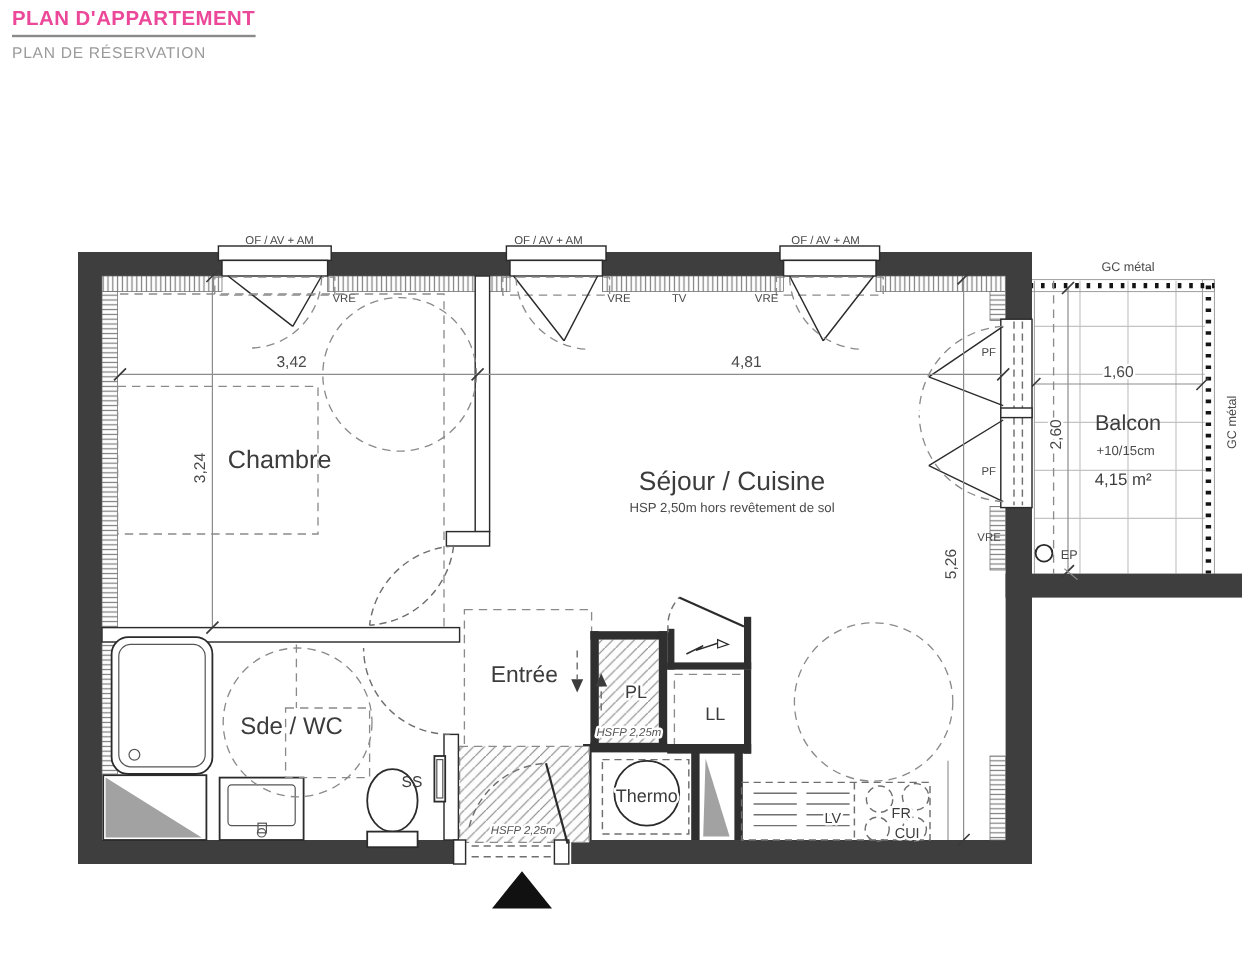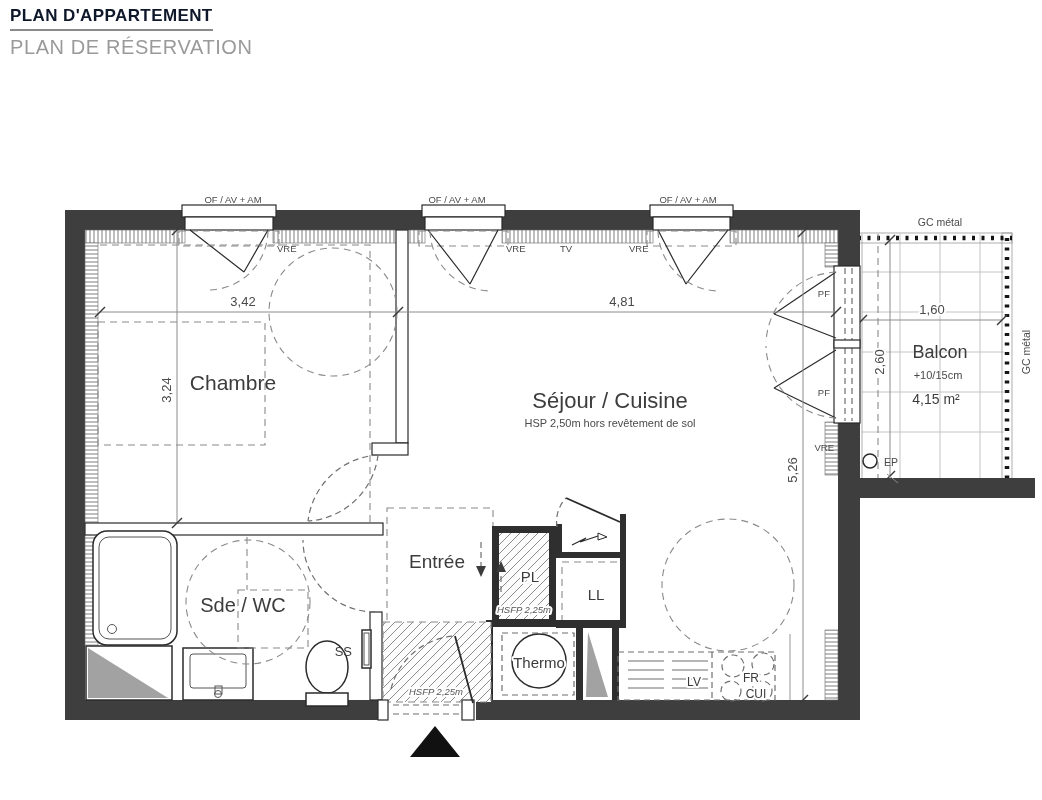--- a/index.html
+++ b/index.html
@@ -1,21 +1,21 @@
 <!DOCTYPE html>
 <html><head>
 <meta charset="utf-8">
 <style>
   html,body{margin:0;padding:0;background:#fff;}
   .page{position:relative;width:1042px;height:800px;background:#fff;overflow:hidden;
         font-family:"Liberation Sans",sans-serif;}
   .hdr{position:absolute;left:10px;top:6px;}
-  .hdr h1{margin:0;font-size:17px;font-weight:bold;color:#0f172a;letter-spacing:.4px;
+  .hdr h1{margin:0;font-size:17px;font-weight:bold;color:#ec4899;letter-spacing:.4px;
           border-bottom:2px solid #8a8a8a;padding-bottom:3px;display:inline-block;}
-  .hdr h2{margin:5px 0 0 0;font-size:20px;font-weight:normal;color:#9a9a9a;letter-spacing:.6px;}
+  .hdr h2{margin:5px 0 0 0;font-size:13px;font-weight:normal;color:#9a9a9a;letter-spacing:.6px;}
   svg{position:absolute;left:0;top:0;}
   svg text{font-family:"Liberation Sans",sans-serif;fill:#3c3c3c;}
   .wall{fill:#3e3e3e;stroke:none;}
   .part{fill:#2f2f2f;stroke:none;}
   .frame{fill:#fff;stroke:#2b2b2b;stroke-width:1.2;}
   .ln{stroke:#2b2b2b;stroke-width:1.2;fill:none;}
   .ln2{stroke:#2b2b2b;stroke-width:1.8;fill:none;}
   .dash{fill:none;stroke:#8a8a8a;stroke-width:1.1;stroke-dasharray:7 5;}
   .dashd{fill:none;stroke:#6f6f6f;stroke-width:1.2;stroke-dasharray:6 4;}
   .dim{stroke:#8c8c8c;stroke-width:1;fill:none;}

